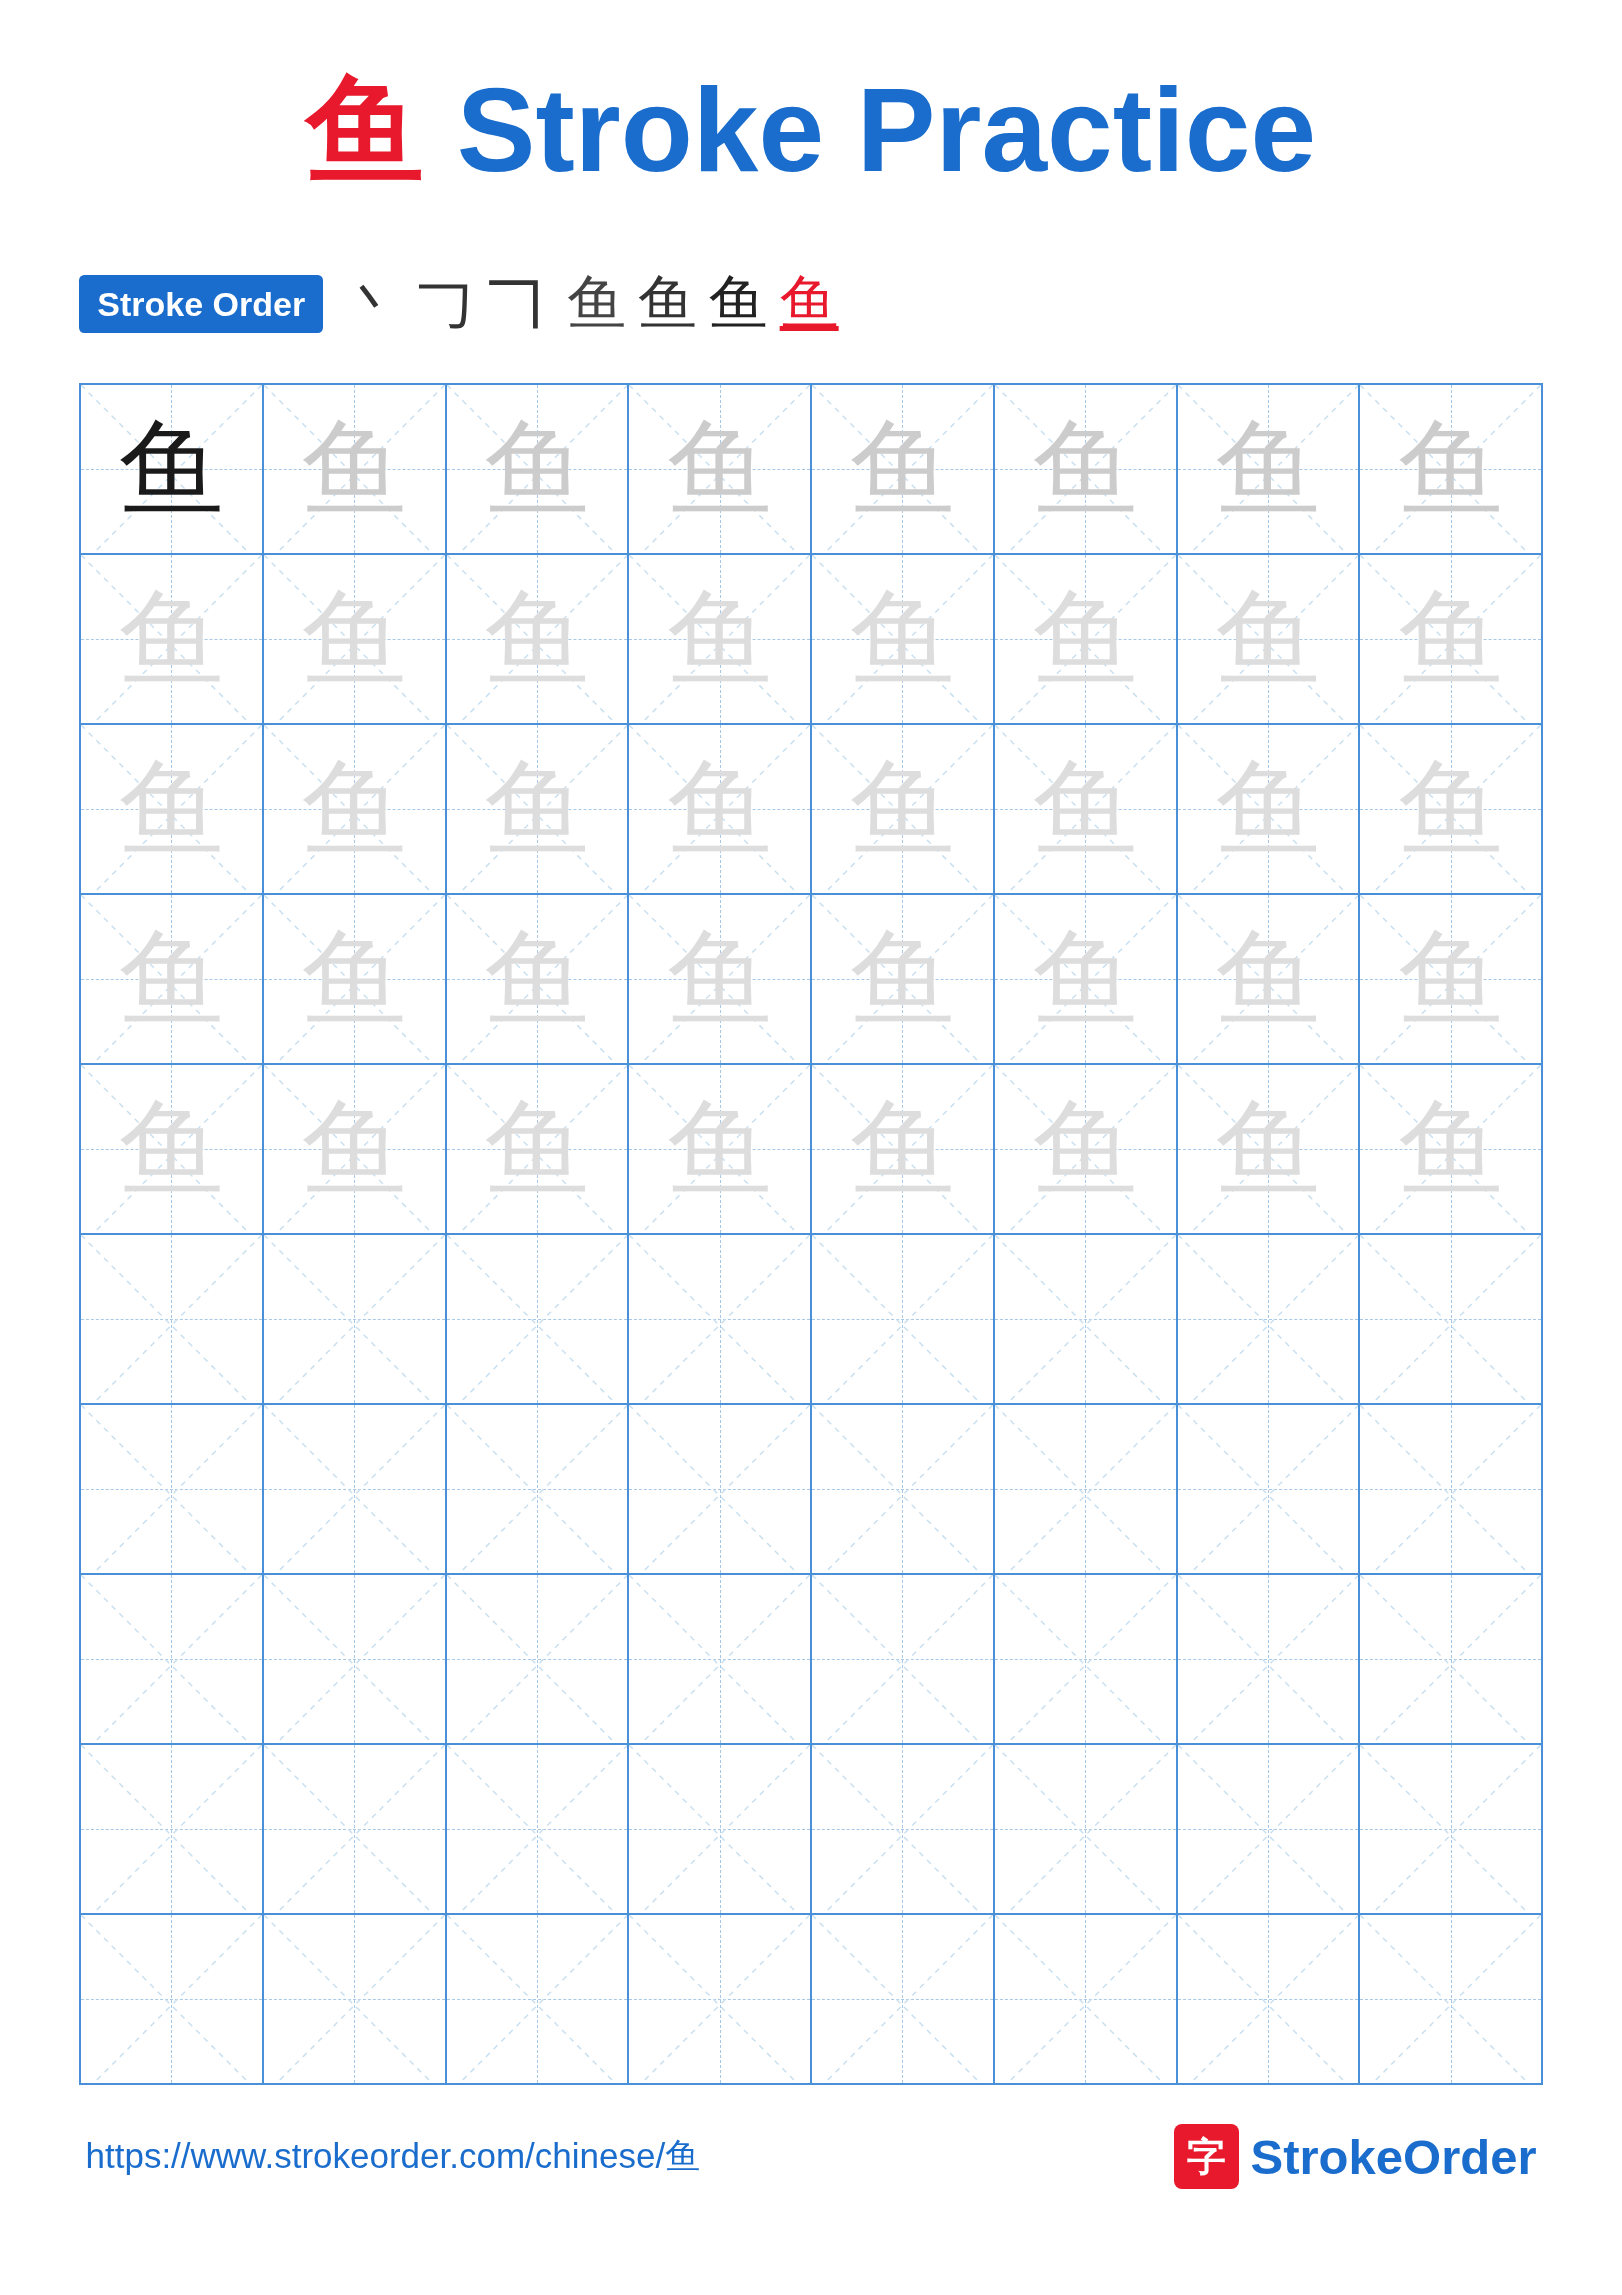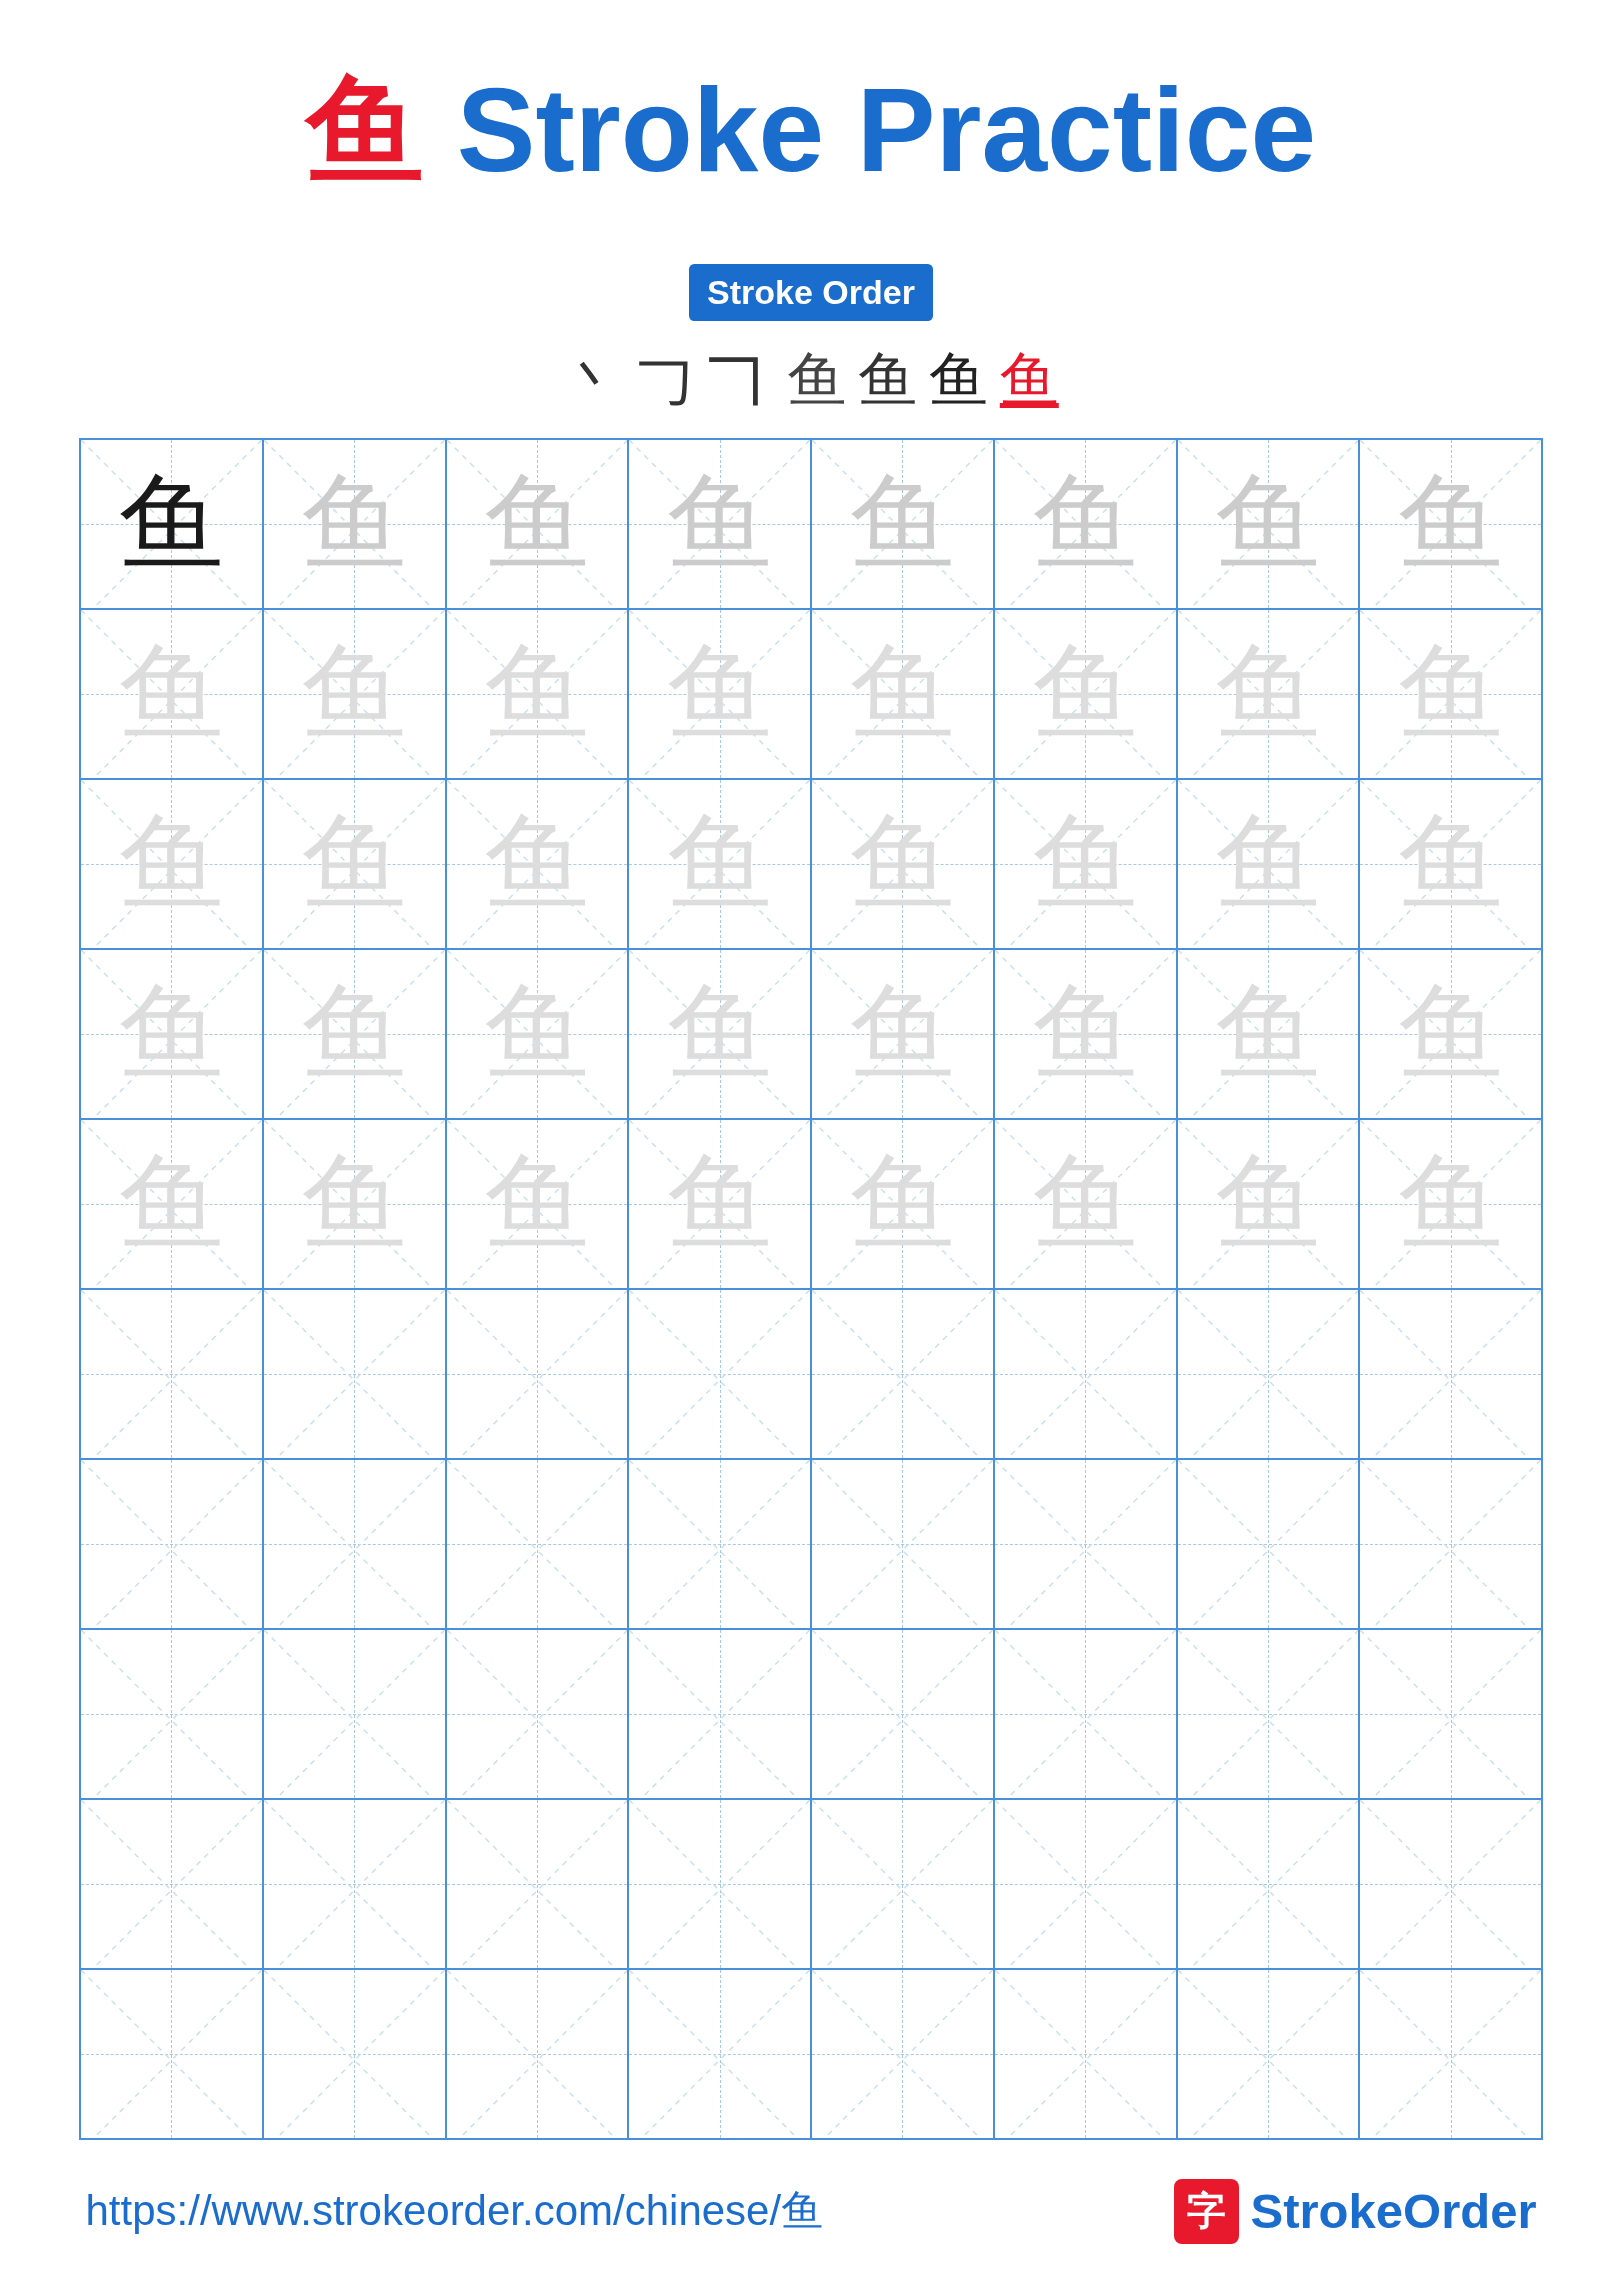--- a/index.html
+++ b/index.html
@@ -36,23 +36,22 @@
       color: #1a6dcc;
       font-size: 118px;
       font-weight: bold;
       font-family: Arial, sans-serif;
     }
 
     
     .stroke-order-row {
       display: flex;
       align-items: center;
-      margin-bottom: 17px;
+      margin-bottom: 39px;
       gap: 19.6px;
-      flex-direction: column;
     }
 
     .stroke-order-badge {
       background: #1a6dcc;
       color: white;
       font-family: Arial, sans-serif;
       font-size: 34px;
       font-weight: bold;
       padding: 9.2px 18.3px;
       border-radius: 5.2px;
@@ -144,21 +143,21 @@
     .footer {
       display: flex;
       justify-content: space-between;
       align-items: center;
       margin-top: 39px;
       padding: 0 6.5px;
     }
 
     .footer-url {
       color: #1a6dcc;
-      font-size: 42px;
+      font-size: 35px;
       font-family: Arial, sans-serif;
     }
 
     .footer-logo {
       display: flex;
       align-items: center;
       gap: 11.8px;
     }
 
     .footer-logo-icon {

